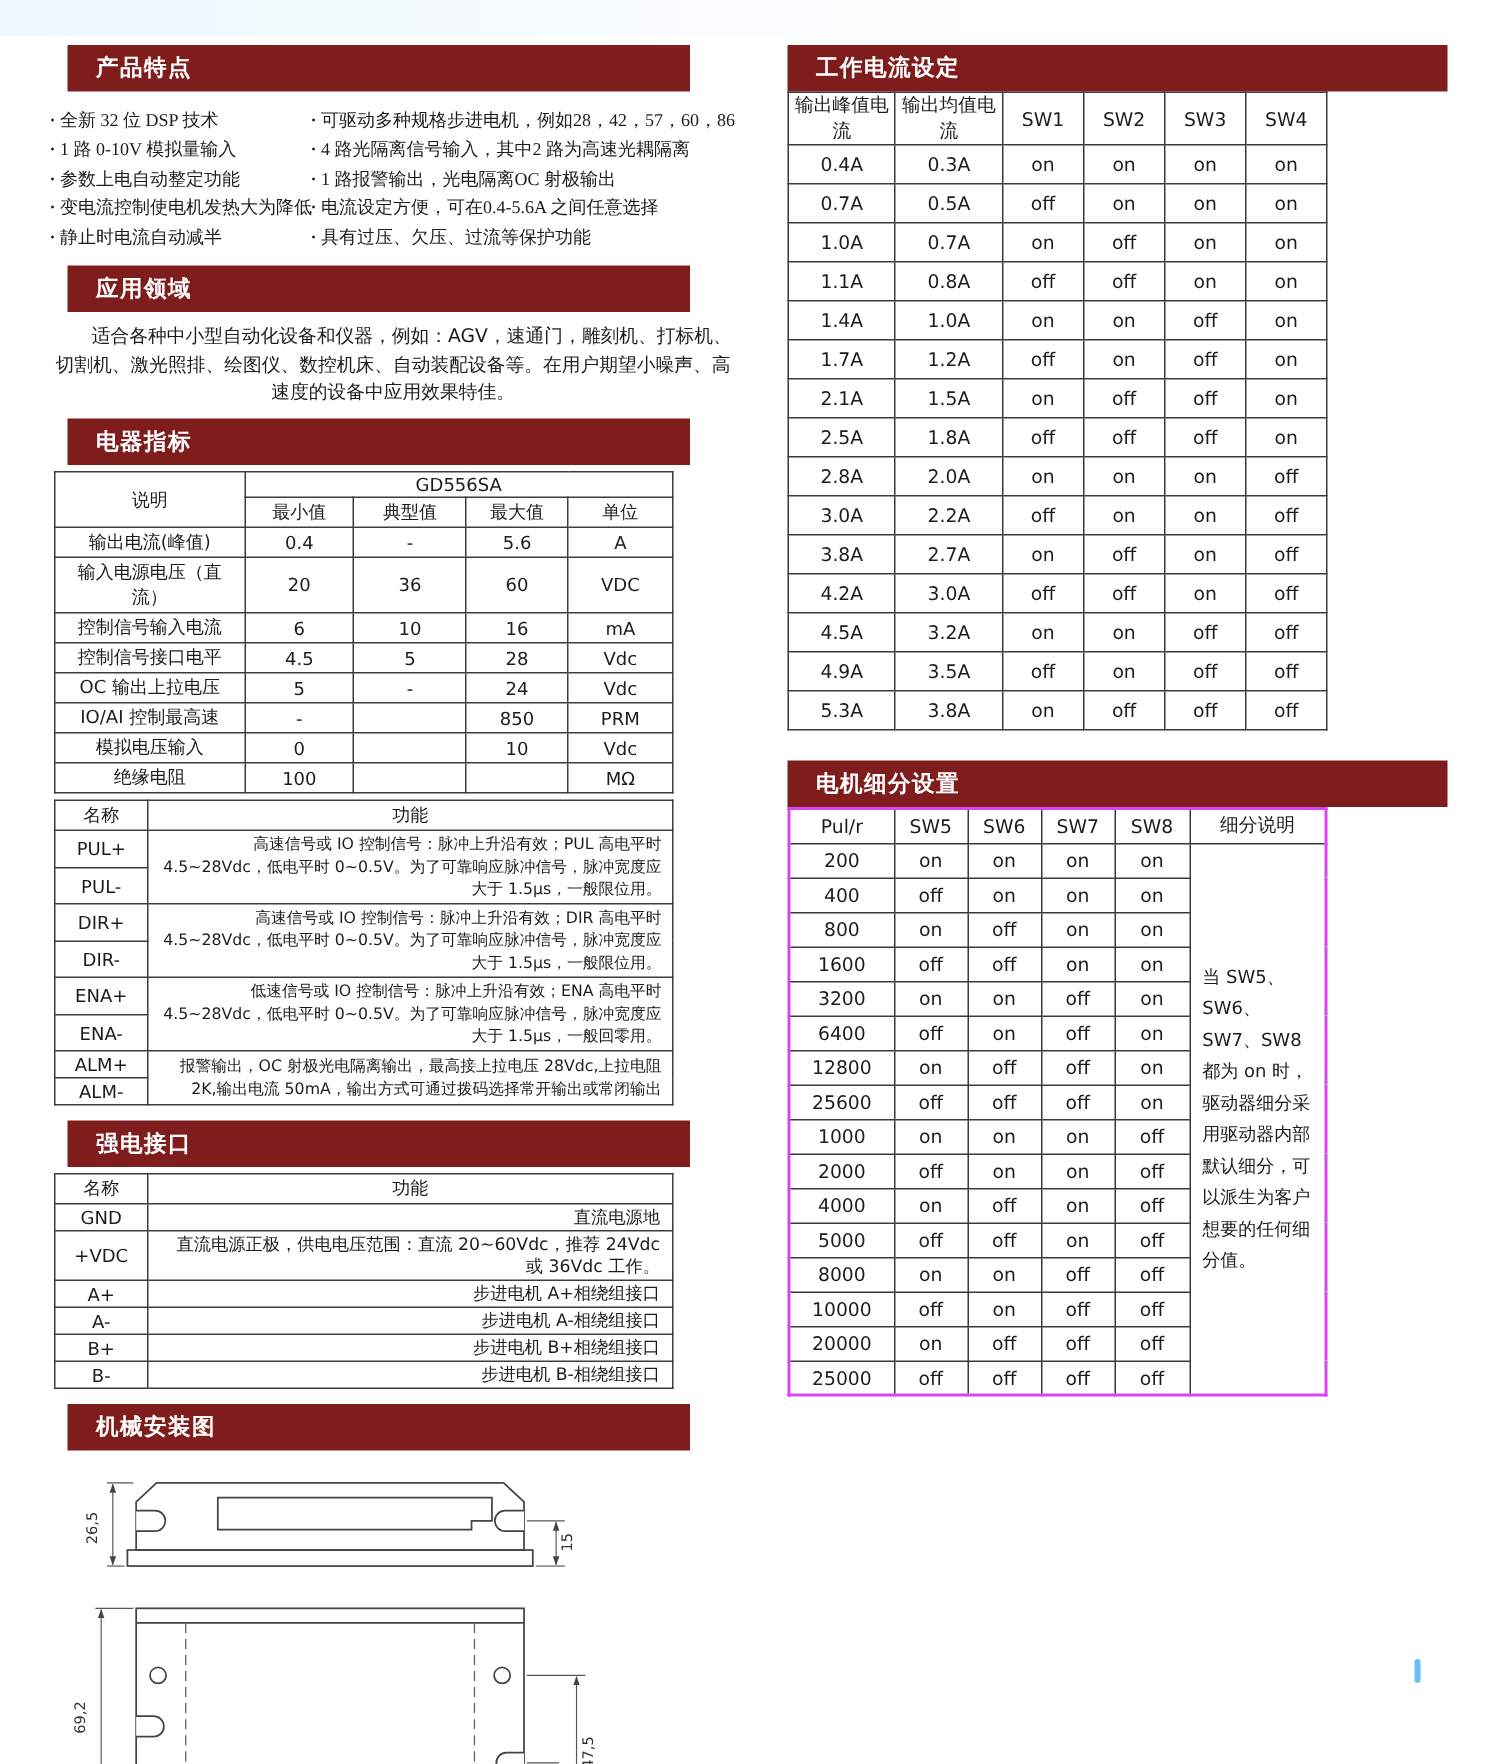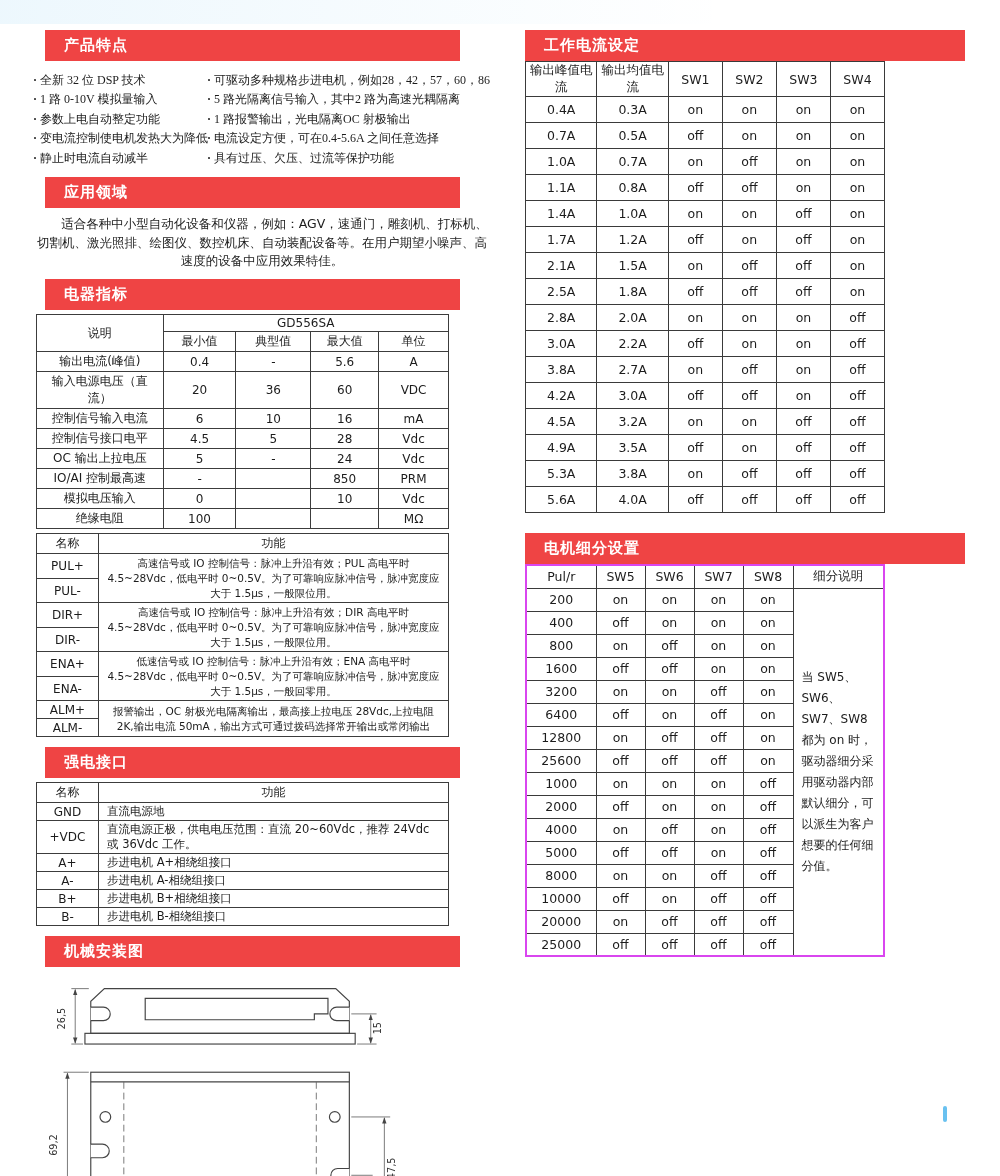--- a/index.html
+++ b/index.html
@@ -15,21 +15,21 @@
   .page-tint {
     position: absolute; top: 0; left: 0; width: 730px; height: 24px;
     background: linear-gradient(90deg, rgba(24,160,232,0.08), rgba(24,160,232,0));
     pointer-events: none;
   }
   .page { display: flex; padding: 30px 0 0 30px; gap: 32px; }
   .col-left  { width: 463px; flex: none; }
   .col-right { width: 440px; flex: none; }
 
   .sec-header {
-    background: #ef4444; color: #fff;
+    background: #7f1d1d; color: #fff;
     font-size: 15px; font-weight: bold;
     padding: 6px 0 6px 19px; letter-spacing: 1px;
   }
   .col-left .sec-header { margin-left: 15px; width: 415px; }
 
   
   .features-cols { display: flex; padding: 9px 0 8px 3px; font-size: 12px; font-family: Liberation Serif, serif; }
   .features-cols ul { list-style: none; }
   .features-cols ul.fl { width: 174px; flex: none; }
   .features-cols li { margin: 2px 0; line-height: 1.45; white-space: nowrap; }
@@ -40,24 +40,24 @@
 
   
   table { border-collapse: collapse; }
   th { font-weight: normal; }
   .tbl { margin-left: 6px; width: 413px; font-size: 12px; text-align: center; }
   .tbl th, .tbl td { border: 1px solid #3c3c3c; padding: 1px 3px; height: 18px; }
 
   .elec-tbl td, .elec-tbl th { height: 17px; }
 
   .sig-tbl .pin  { width: 62px; font-size: 12px; }
-  .sig-tbl .func { text-align: center; font-size: 10.5px; line-height: 1.4; padding: 2px 7px; }
+  .sig-tbl .func { text-align: right; font-size: 10.5px; line-height: 1.4; padding: 2px 7px; }
   .sig-tbl th { height: 19px; }
 
-  .pwr-tbl .func { text-align: left; font-size: 11.5px; padding: 1px 8px; }
+  .pwr-tbl .func { text-align: right; font-size: 11.5px; padding: 1px 8px; }
   .pwr-tbl td, .pwr-tbl th { height: 18px; }
 
   .mt8  { margin-top: 8px; }
   .mt10 { margin-top: 10px; }
   .mt4  { margin-top: 4px; }
 
   
   .mech-svg { display: block; margin: 8px 0 0 18px; }
   .mech-svg text { font-family: "DejaVu Sans", sans-serif; font-size: 10px; fill: #333; }
 
@@ -92,21 +92,21 @@
     <div class="features-cols">
       <ul class="fl">
           <li>全新 32 位 DSP 技术</li>
           <li>1 路 0-10V 模拟量输入</li>
           <li>参数上电自动整定功能</li>
           <li>变电流控制使电机发热大为降低</li>
           <li>静止时电流自动减半</li>
         </ul>
       <ul class="fr">
           <li>可驱动多种规格步进电机，例如28，42，57，60，86</li>
-          <li>5 路光隔离信号输入，其中2 路为高速光耦隔离</li>
+          <li>4 路光隔离信号输入，其中2 路为高速光耦隔离</li>
           <li>1 路报警输出，光电隔离OC 射极输出</li>
           <li>电流设定方便，可在0.4-5.6A 之间任意选择</li>
           <li>具有过压、欠压、过流等保护功能</li>
         </ul>
     </div>
 
     <div class="sec-header">应用领域</div>
     <p class="app-text">适合各种中小型自动化设备和仪器，例如：AGV，速通门，雕刻机、打标机、切割机、激光照排、绘图仪、数控机床、自动装配设备等。在用户期望小噪声、高速度的设备中应用效果特佳。</p>
 
     <div class="sec-header">电器指标</div>
@@ -473,28 +473,20 @@
             <td>off</td>
           </tr>
           <tr>
             <td>5.3A</td>
             <td>3.8A</td>
             <td>on</td>
             <td>off</td>
             <td>off</td>
             <td>off</td>
           </tr>
-          <tr>
-            <td>5.6A</td>
-            <td>4.0A</td>
-            <td>off</td>
-            <td>off</td>
-            <td>off</td>
-            <td>off</td>
-          </tr>
         </tbody>
     </table>
 
     <div class="gap20"></div>
 
     <div class="sec-header">电机细分设置</div>
     <table class="r-tbl ms-tbl">
       <colgroup>
           <col style="width:70px">
           <col style="width:49px">

